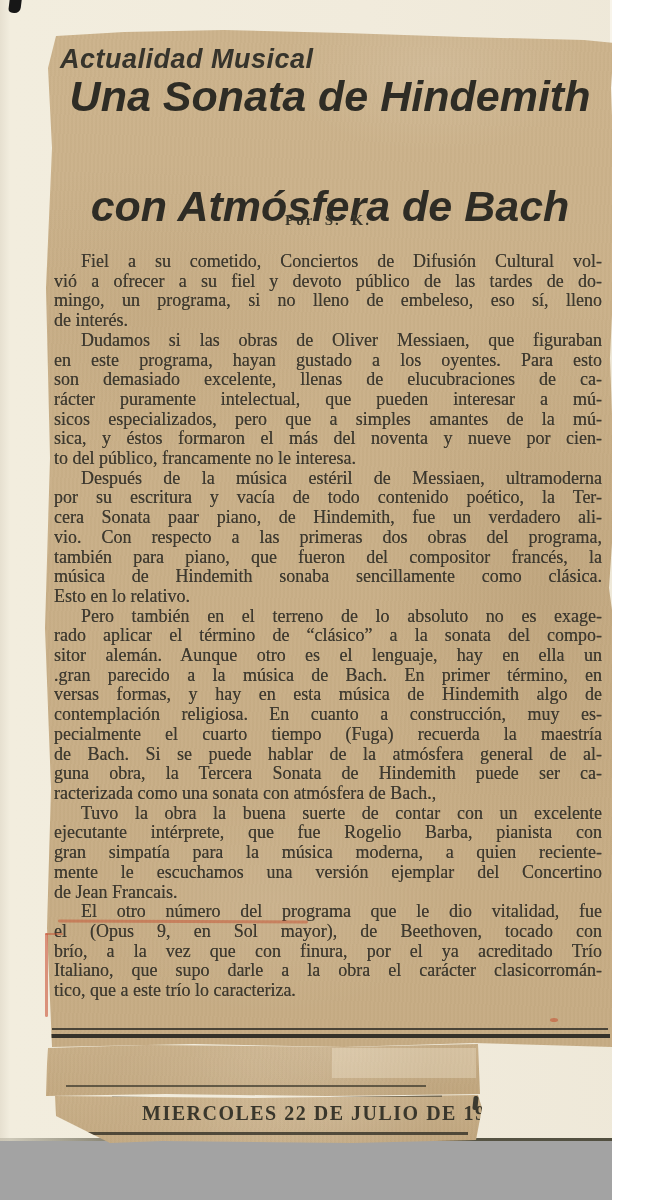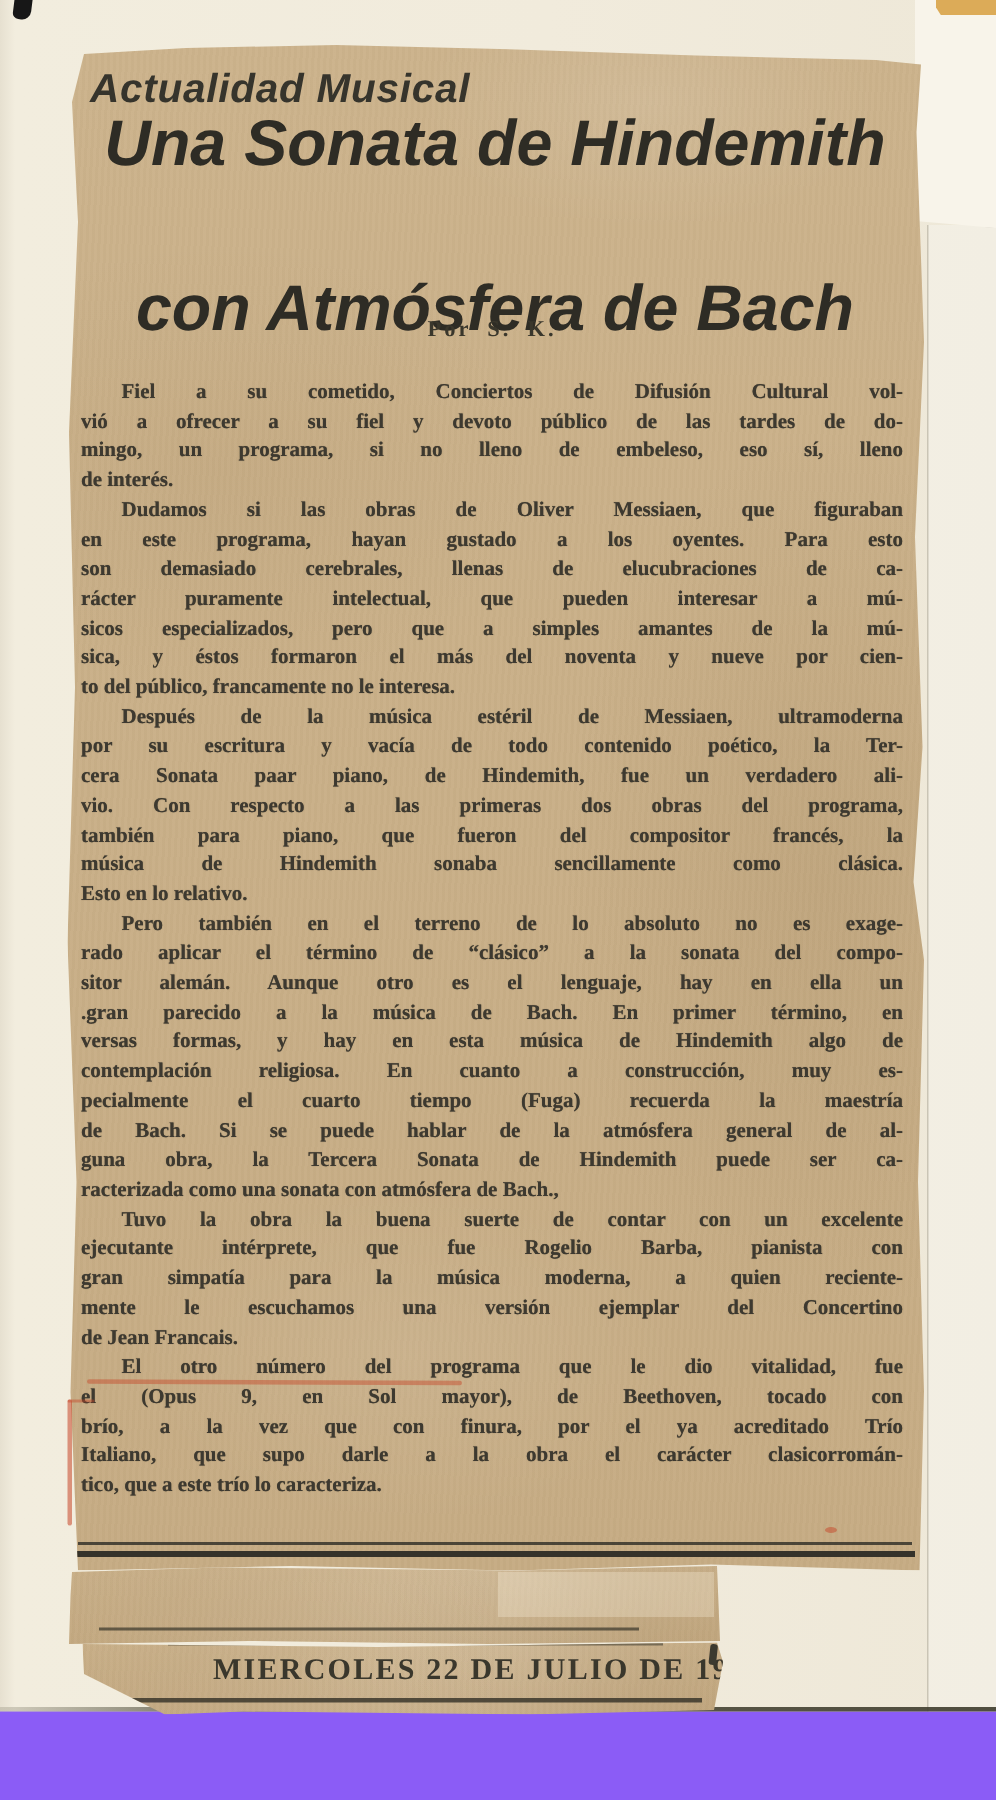--- a/index.html
+++ b/index.html
@@ -1,18 +1,18 @@
 <!DOCTYPE html>
 <html><head>
 <meta charset="utf-8">
 <style>
   html,body{margin:0;padding:0;}
   #canvas{
-    position:relative;width:664px;height:1200px;overflow:hidden;
-    background:#8b5cf6;
+    position:relative;width:612px;height:1200px;overflow:hidden;
+    background:#a3a3a3;
     font-family:"Liberation Serif", serif;
   }
   
   .cream-sheet{
     position:absolute;left:0;top:0;width:664px;height:1141px;
     background:linear-gradient(to right,#e6e0d0 0px,#f2edde 10px,#f1ebdc 55%,#eee8d8 100%);
   }
   .right-panel{
     position:absolute;left:618px;top:150px;width:46px;height:991px;
     background:rgba(255,255,255,0.28);
@@ -66,23 +66,22 @@
     font-family:"Liberation Sans",sans-serif;font-style:italic;font-weight:700;
     font-size:43px;color:#2e2c25;white-space:nowrap;
   }
   .hl1{top:44px;} .hl2{top:114px;margin-top:40px;}
   .byline{
     position:absolute;left:8px;top:184px;width:552px;text-align:center;
     font-weight:700;font-size:15px;letter-spacing:2px;word-spacing:5px;color:#3a372c;
   }
   .body-col{
     position:absolute;left:10px;top:224px;width:548px;
-    font-size:14px;line-height:19.7px;
+    font-size:18px;line-height:19.7px;
     text-shadow:0 0 0.5px rgba(62,56,40,0.75);
-    font-weight:bold;
   }
   .para .line{text-align:justify;text-align-last:justify;}
   .para .line.first{text-indent:27px;}
   .para .line.last{text-align-last:left;}
   .rule{position:absolute;background:#35322a;}
   .rule-thin{left:8px;top:1000px;width:556px;height:2px;opacity:0.85;}
   .rule-thick{left:6px;top:1006px;width:560px;height:4px;}
   
   .red-underline{
     position:absolute;left:58px;top:920px;width:250px;height:3px;
@@ -141,21 +140,21 @@
     <div class="body-col">
         <div class="para">
           <div class="line first">Fiel a su cometido, Conciertos de Difusión Cultural vol-</div>
           <div class="line">vió a ofrecer a su fiel y devoto público de las tardes de do-</div>
           <div class="line">mingo, un programa, si no lleno de embeleso, eso sí, lleno</div>
           <div class="line last">de interés.</div>
         </div>
         <div class="para">
           <div class="line first">Dudamos si las obras de Oliver Messiaen, que figuraban</div>
           <div class="line">en este programa, hayan gustado a los oyentes. Para esto</div>
-          <div class="line">son demasiado cerebrales, llenas de elucubraciones de ca-</div>
+          <div class="line">son demasiado excelente, llenas de elucubraciones de ca-</div>
           <div class="line">rácter puramente intelectual, que pueden interesar a mú-</div>
           <div class="line">sicos especializados, pero que a simples amantes de la mú-</div>
           <div class="line">sica, y éstos formaron el más del noventa y nueve por cien-</div>
           <div class="line last">to del público, francamente no le interesa.</div>
         </div>
         <div class="para">
           <div class="line first">Después de la música estéril de Messiaen, ultramoderna</div>
           <div class="line">por su escritura y vacía de todo contenido poético, la Ter-</div>
           <div class="line">cera Sonata paar piano, de Hindemith, fue un verdadero ali-</div>
           <div class="line">vio. Con respecto a las primeras dos obras del programa,</div>

